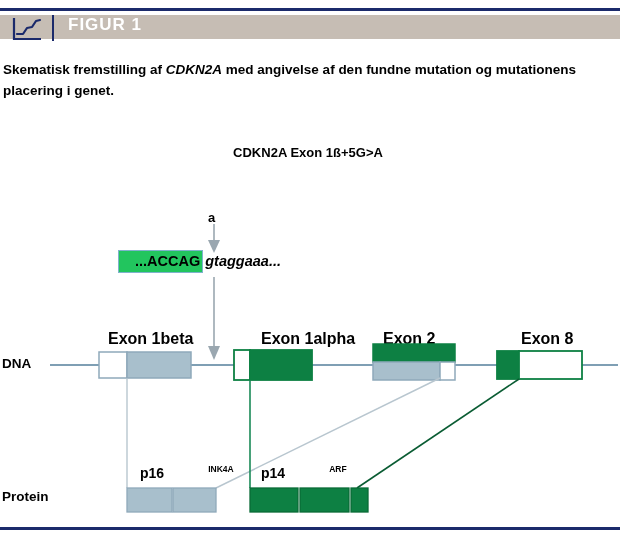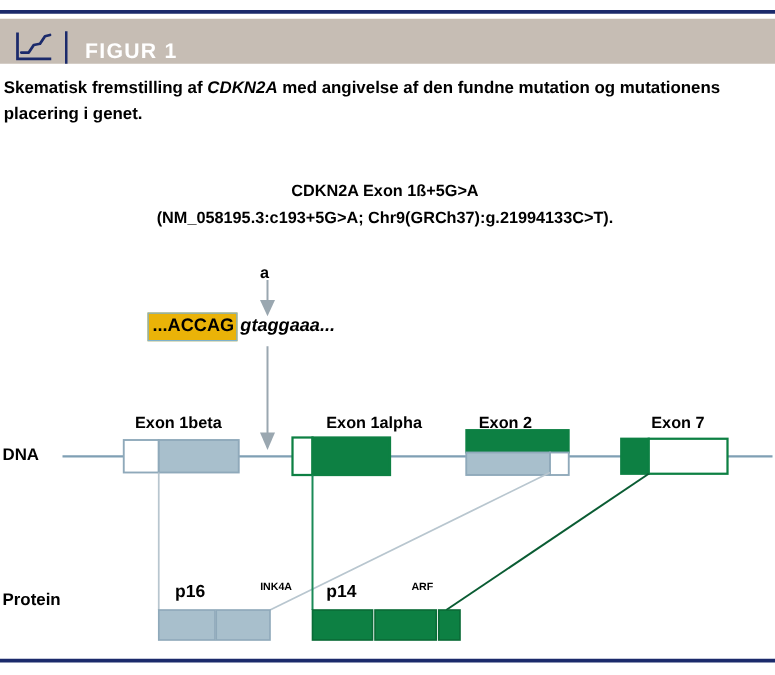--- a/index.html
+++ b/index.html
@@ -14,23 +14,23 @@
   .page{position:relative;width:620px;height:540px;}
 
   
   .top-rule{
     position:absolute;left:0;top:8px;width:620px;height:3px;
     background:#1b2a6b;
   }
 
   
   .header-band{
-    position:absolute;left:0;top:15px;width:620px;height:36px;
+    position:absolute;left:0;top:15px;width:620px;height:24px;
     background:#c6bdb4;
-    display:flex;align-items:flex-end;
+    display:flex;align-items:flex-start;
   }
   .hdr-icon{
     width:34px;height:28px;margin-left:10px;
     display:block;
   }
   .hdr-divider{
     width:2px;height:26px;background:#1b2a6b;margin-left:8px;
   }
   .hdr-title{
     margin-left:14px;
@@ -62,43 +62,43 @@
 
   
   .seqwrap{
     position:absolute;left:118px;top:250px;
     font-size:14.5px;font-weight:bold;white-space:nowrap;
     line-height:1;
   }
   .seqbox{
     display:inline-block;
     border:1.5px solid #7fb2cc;
-    padding:3px 2px 3px 3px;
-    background:#eab308;
+    padding:3px 2px 3px 16px;
+    background:#22c55e;
   }
   .seqtail{display:inline-block;padding-left:2px;font-style:italic;}
 
   .alabel{
     position:absolute;left:208px;top:210px;
     font-size:13px;font-weight:bold;
   }
 
   
   .exlabel{
-    position:absolute;font-size:13px;font-weight:bold;white-space:nowrap;
+    position:absolute;font-size:16px;font-weight:bold;white-space:nowrap;
   }
   .lbl-e1b{left:108px;top:330px;}
   .lbl-e1a{left:233px;top:330px;margin-left:28px;}
   .lbl-e2 {left:383px;top:330px;}
   .lbl-e3 {left:521px;top:330px;}
 
   
   .rowlabel{position:absolute;font-size:13.5px;font-weight:bold;}
   .lbl-dna{left:2px;top:356px;}
-  .lbl-prot{left:2px;top:472px;}
+  .lbl-prot{left:2px;top:489px;}
 
   
   .plabel{
     position:absolute;font-size:14px;font-weight:bold;white-space:nowrap;
   }
   .plabel sup{font-size:8.5px;font-weight:bold;vertical-align:super;padding-left:44px;}
   .lbl-p16{left:140px;top:464px;}
   .lbl-p14{left:261px;top:464px;}
 
   
@@ -122,36 +122,35 @@
     <div class="hdr-divider"></div>
     <div class="hdr-title">FIGUR 1</div>
   </div>
 
   <div class="caption">
     <span>Skematisk fremstilling af </span><i>CDKN2A</i><span> med angivelse af den fundne mutation og mutationens placering i genet.</span>
   </div>
 
   <div class="variant">
     <div><span>CDKN2A</span><span> Exon 1ß+5G&gt;A</span></div>
-    <div class="ln2">(NM_058195.3:c193+5G&gt;A; Chr9(GRCh37):g.21994133C&gt;T).</div>
   </div>
 
   <div class="rowlabel lbl-dna">DNA</div>
   <div class="rowlabel lbl-prot">Protein</div>
 
   <div class="alabel">a</div>
 
   <div class="seqwrap">
     <span class="seqbox">...ACCAG</span><span class="seqtail">gtaggaaa...</span>
   </div>
 
   <div class="exlabel lbl-e1b">Exon 1beta</div>
   <div class="exlabel lbl-e1a">Exon 1alpha</div>
   <div class="exlabel lbl-e2">Exon 2</div>
-  <div class="exlabel lbl-e3">Exon 7</div>
+  <div class="exlabel lbl-e3">Exon 8</div>
 
   <div class="plabel lbl-p16"><span>p16</span><sup>INK4A</sup></div>
   <div class="plabel lbl-p14"><span>p14</span><sup>ARF</sup></div>
 
   <svg class="canvas" viewBox="0 0 620 540">
 
     <g>
       <line x1="214" y1="224" x2="214" y2="242" stroke="#9aa7b0" stroke-width="1.6"></line>
       <polygon points="208,240 220,240 214,253" fill="#9aa7b0"></polygon>
       <line x1="214" y1="277" x2="214" y2="348" stroke="#9aa7b0" stroke-width="1.6"></line>

